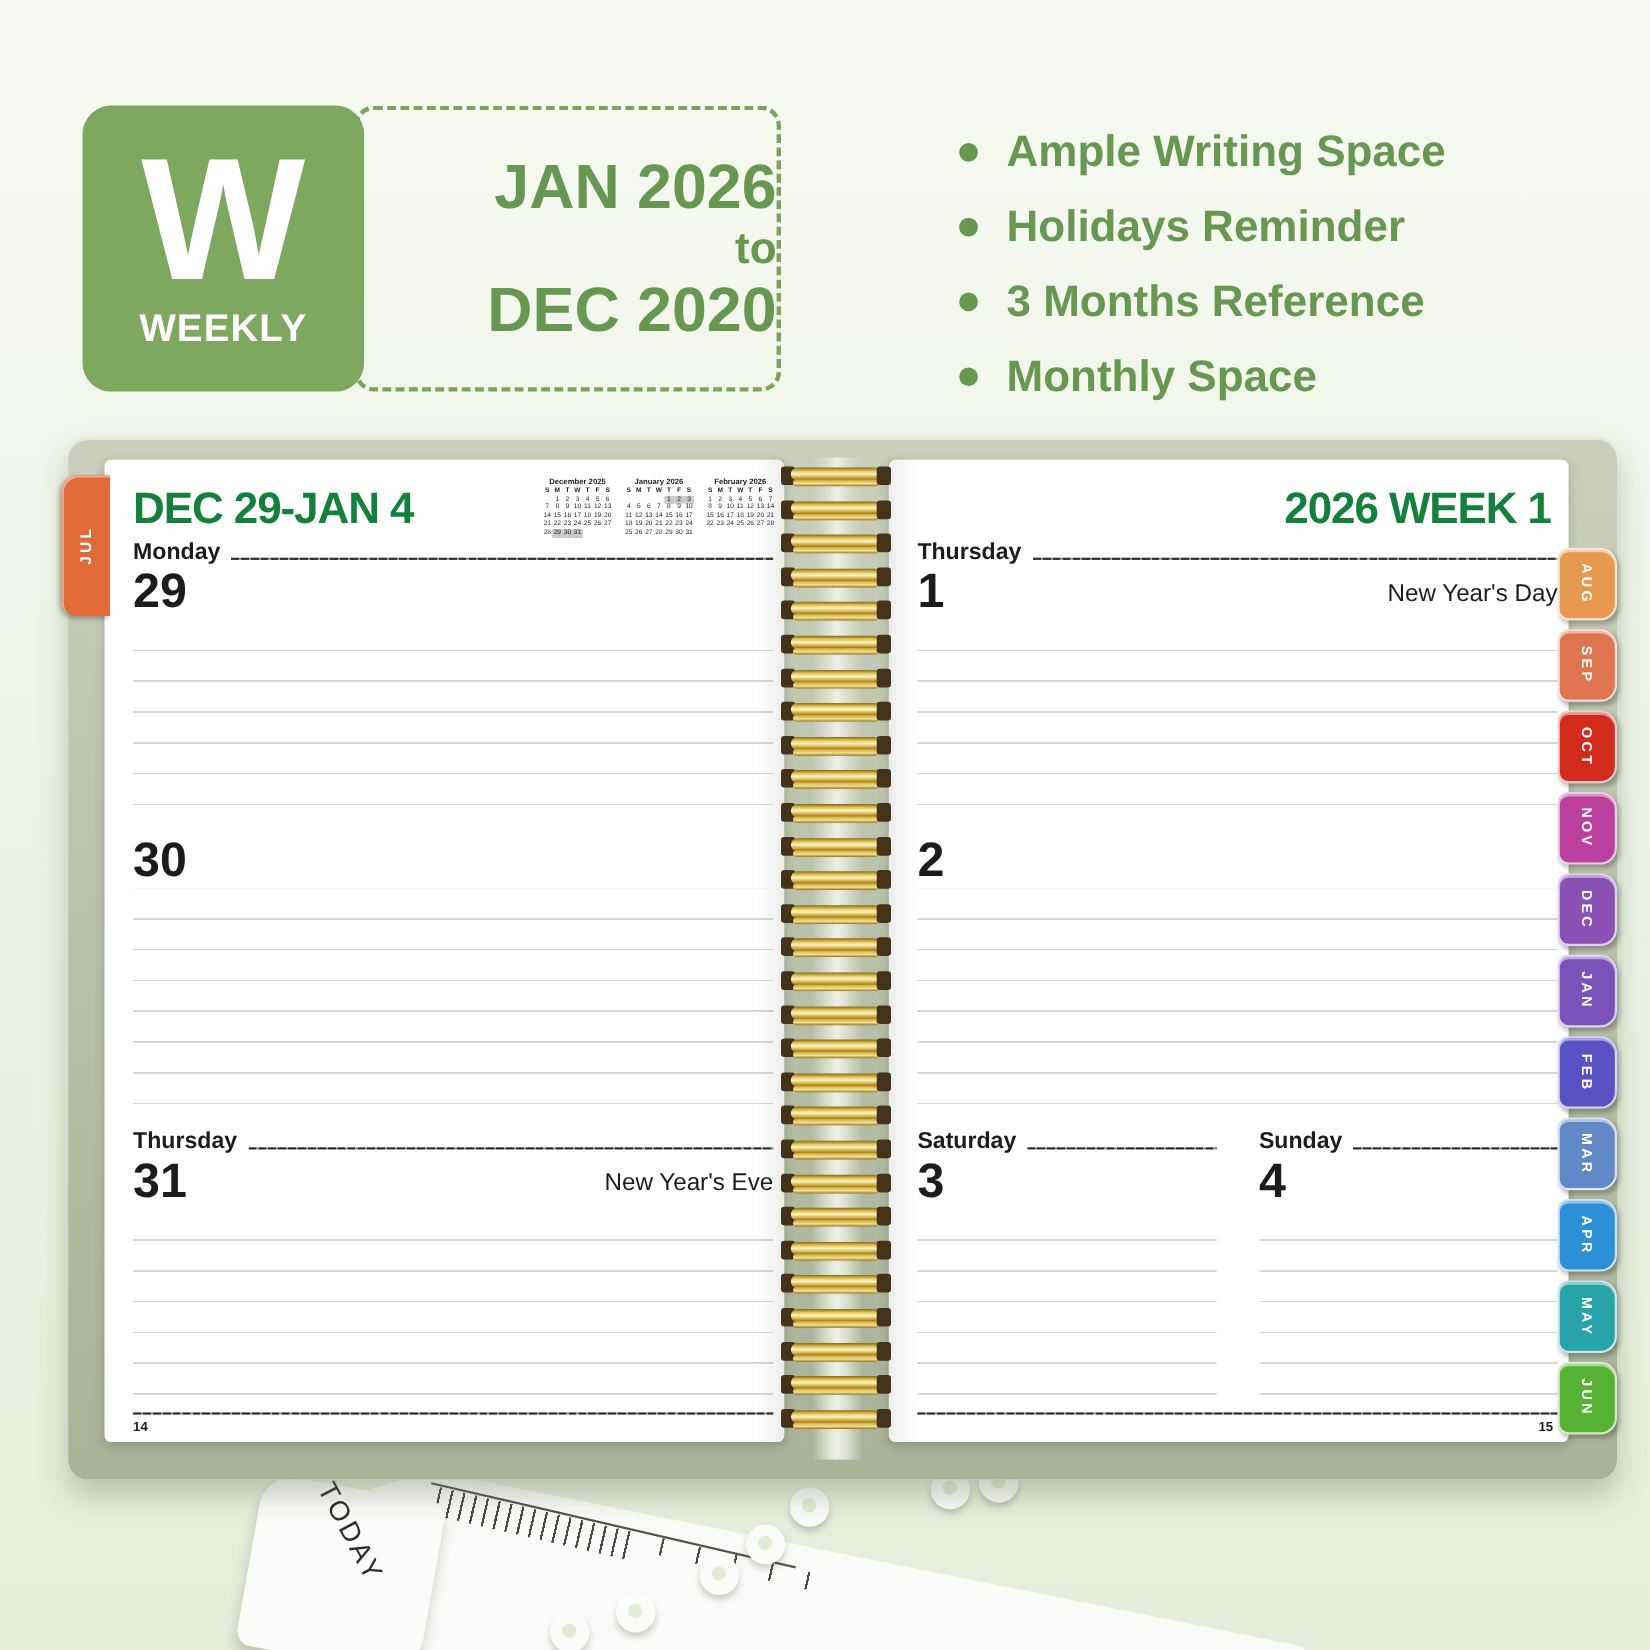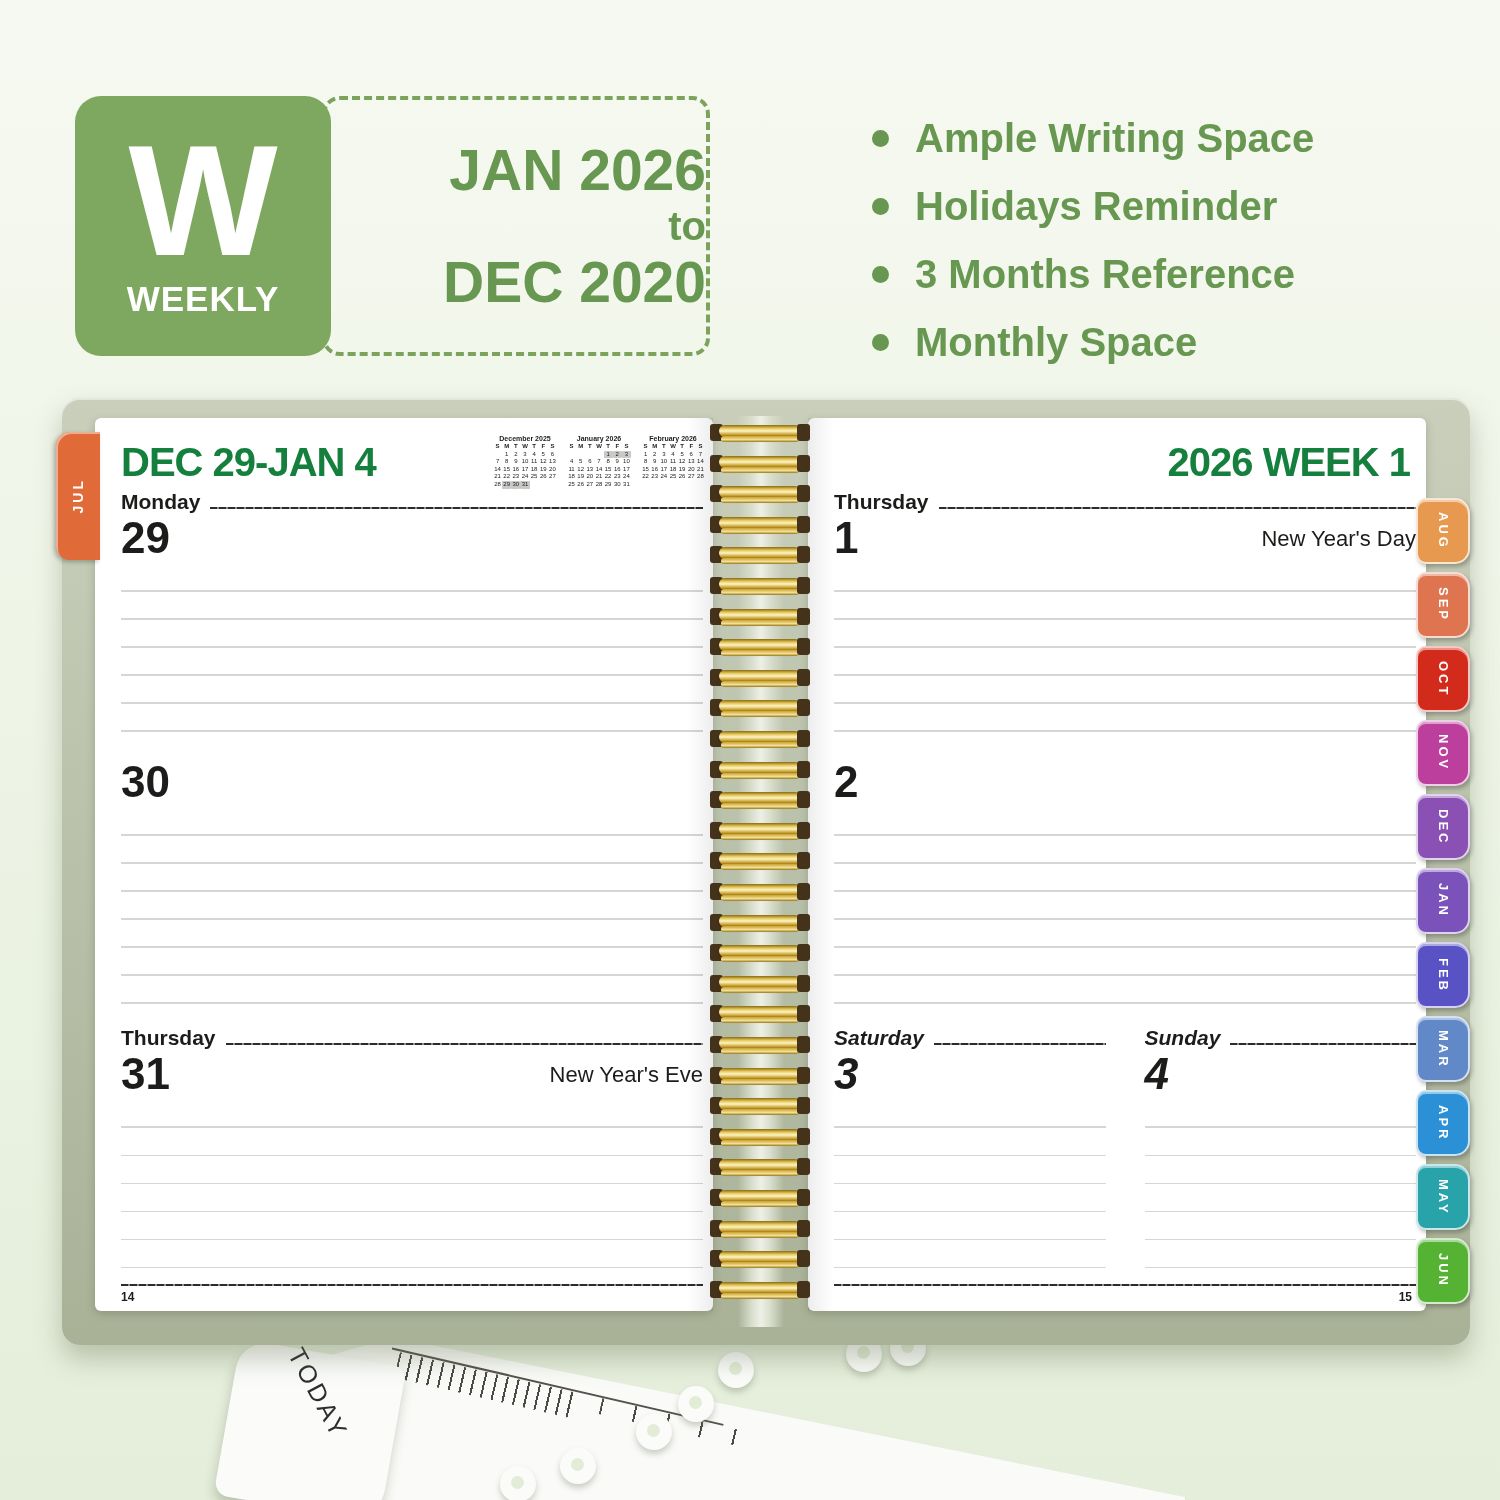--- a/index.html
+++ b/index.html
@@ -73,21 +73,21 @@
   .d-row3{top:608px;height:256px;}
   .day-head{display:flex;align-items:flex-end;height:24px;}
   .day-label{font-size:21px;font-weight:700;color:#1c1c1a;line-height:24px;}
   .day-line{flex:1;height:2px;margin:0 0 5px 10px;
     background:repeating-linear-gradient(90deg,#2c2c2a 0 7px,#8f8f8b 7px 9px);}
   .date-row{display:flex;align-items:flex-start;height:50px;}
   .date-num{font-size:44px;font-weight:700;color:#1c1c1a;line-height:48px;}
   .holiday{margin-left:auto;font-size:22px;font-weight:400;color:#1c1c1a;padding-top:12px;}
   .ruled{flex:1;
     background:repeating-linear-gradient(180deg,rgba(0,0,0,0) 0 26.5px,#d6d6d2 26.5px 28px);}
-  .weekend-wrap{position:absolute;left:26px;right:10px;top:608px;height:256px;display:flex;gap:39px;font-style:italic;}
+  .weekend-wrap{position:absolute;left:26px;right:10px;top:608px;height:256px;display:flex;gap:39px;}
   .weekend-col{flex:1;display:flex;flex-direction:column;}
   .page-bottom-line{position:absolute;left:26px;right:10px;top:866px;height:2px;
     background:repeating-linear-gradient(90deg,#2c2c2a 0 7px,#8f8f8b 7px 9px);}
   .page-num{position:absolute;top:872px;font-size:12px;font-weight:700;color:#1c1c1a;}
   .page-left .page-num{left:26px;}
   .page-right .page-num{right:14px;}
 
   
   .spiral{position:absolute;left:650px;top:24px;width:96px;height:892px;z-index:5;}
   .loop{position:absolute;left:0;width:96px;height:24px;}

